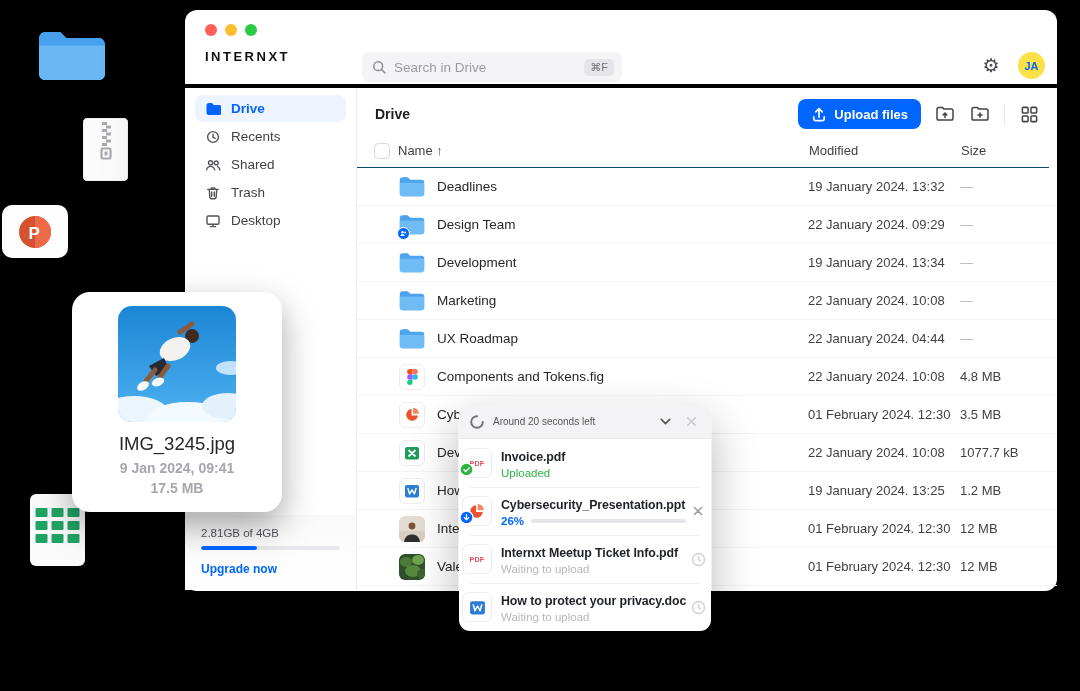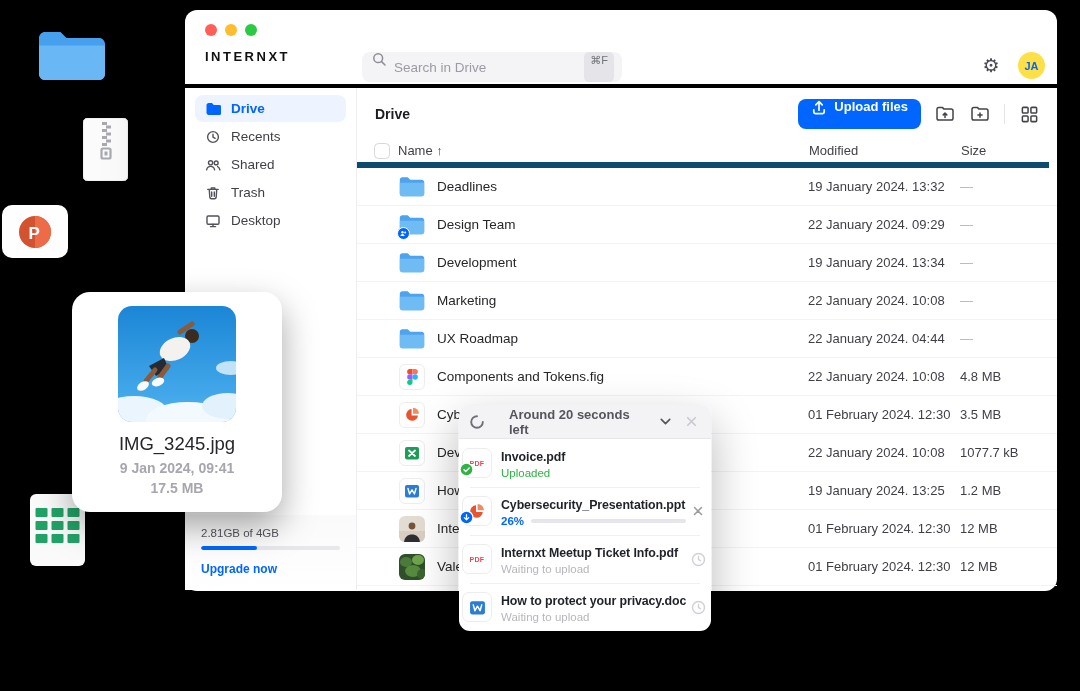--- a/index.html
+++ b/index.html
@@ -8,21 +8,21 @@
 
   
   #window { position:absolute; left:185px; top:10px; width:872px; height:581px; background:#fff;
             border-radius:12px; box-shadow:0 24px 70px rgba(0,0,0,.55); }
   .topbar { position:relative; height:78px; border-bottom:4px solid #000000; }
   .dots { position:absolute; left:20px; top:14px; display:flex; gap:8px; }
   .dot { width:12px; height:12px; border-radius:50%; }
   .dot.r { background:#FF5F57; } .dot.y { background:#FEBC2E; } .dot.g { background:#2ACB42; }
   .brand { position:absolute; left:20px; bottom:20px; font-size:13px; font-weight:bold; letter-spacing:2.5px; color:#111114; }
   .searchbar { position:absolute; left:177px; top:42px; width:260px; height:30px; background:#F4F4F6;
-               border-radius:8px; display:flex; padding:0 8px 0 10px; }
+               border-radius:8px; display:flex; align-items:center; padding:0 8px 0 10px; }
   .searchbar input { flex:1; border:none; outline:none; background:transparent; font-size:13.5px; color:#3F3F46;
                      font-family:"Liberation Sans",sans-serif; margin-left:8px; }
   .searchbar input::placeholder { color:#9B9BA3; }
   .kbd { background:#E4E4E9; color:#73737B; font-size:11px; border-radius:5px; padding:3px 6px; line-height:1; }
   .gear { position:absolute; right:55px; top:45px; width:22px; height:22px; font-size:19px; line-height:22px;
           color:#4A4A52; text-align:center; cursor:default; }
   .avatar { position:absolute; right:12px; top:42px; width:27px; height:27px; border-radius:50%;
             background:#fde047; color:#0066FF; font-size:11px; font-weight:bold;
             display:flex; align-items:center; justify-content:center; }
 
@@ -41,26 +41,26 @@
   .sbar { margin-top:7px; height:4px; border-radius:2px; background:#E8E8EC; overflow:hidden; }
   .sfill { height:100%; background:#0066FF; border-radius:2px; }
   .upgrade { margin-top:12px; font-size:12px; font-weight:bold; color:#0066FF; cursor:pointer; }
 
   
   .main { position:relative; flex:1; overflow:hidden; }
   .toolbar { position:absolute; top:0; left:0; right:0; height:52px; display:flex; align-items:center; padding:0 17px 0 18px; }
   .crumb { font-size:14px; font-weight:bold; color:#1C1C21; }
   .tspacer { flex:1; }
   .upload-btn { height:30px; background:#0066FF; color:#fff; border:none; border-radius:8px; font-size:13px;
-                font-weight:bold; font-family:"Liberation Sans",sans-serif; display:flex; align-items:flex-start;
+                font-weight:bold; font-family:"Liberation Sans",sans-serif; display:flex; align-items:center;
                 gap:7px; padding:0 13px; cursor:pointer; }
   .iconbtn { width:22px; height:22px; display:flex; align-items:center; justify-content:center; margin-left:13px; cursor:pointer; }
   .vdiv { width:1px; height:20px; background:#E3E3E8; margin-left:13px; }
 
-  .thead { position:absolute; top:52px; left:0; right:8px; height:28px; border-bottom:6px solid #0c4a6e;
+  .thead { position:absolute; top:52px; left:0; right:8px; height:28px; border-bottom:1px solid #0c4a6e;
            font-size:13px; color:#3F3F46; }
   .chk { position:absolute; left:17px; top:3px; width:16px; height:16px; border:1.5px solid #D7D7DC;
          border-radius:4.5px; background:#fff; }
   .h-name { position:absolute; left:41px; top:3px; }
   .h-mod  { position:absolute; left:452px; top:3px; }
   .h-size { position:absolute; left:604px; top:3px; }
 
   .rows { position:absolute; top:80px; left:0; right:0; bottom:0; }
   .row { height:38px; display:grid; grid-template-columns:26px 38px 371px 152px 1fr; align-items:center;
          padding-left:16px; border-bottom:1px solid #F3F3F6; }
@@ -73,21 +73,21 @@
             background:#0066FF; border:1.5px solid #fff; display:flex; align-items:center; justify-content:center; }
   .rname { font-size:13.5px; color:#27272A; white-space:nowrap; overflow:hidden; }
   .rmod, .rsize { font-size:13px; color:#3F3F46; white-space:nowrap; }
   .rsize.dash { color:#B4B4BC; }
 
   
   #upanel { position:absolute; left:458px; top:404px; width:254px; border-radius:12px; z-index:40;
             box-shadow:0 18px 45px rgba(0,0,0,.28); border:1px solid rgba(0,0,0,.05); }
   .uphead { height:34px; background:#F3F3F5; border-radius:11px 11px 0 0; display:flex; align-items:center;
             padding:0 10px; border-bottom:1px solid #E7E7EB; }
-  .upstatus { flex:1; margin-left:24px; font-size:13px; font-weight:bold; color:#55555D; }
+  .upstatus { flex:1; margin-left:8px; font-size:10px; font-weight:normal; color:#55555D; }
   .upbtn { width:20px; height:20px; display:flex; align-items:center; justify-content:center; margin-left:6px; cursor:pointer; }
   .uplist { background:#fff; border-radius:0 0 11px 11px; }
   .up-item { height:48px; display:flex; align-items:center; padding:0 3px; position:relative; }
   .up-item + .up-item::before { content:""; position:absolute; top:0; left:11px; right:11px; height:1px; background:#F0F0F3; }
   .tile { position:relative; width:30px; height:30px; border-radius:7px; background:#fff; border:1px solid #ECECEF;
           display:flex; align-items:center; justify-content:center; flex:none; }
   .pdfword { color:#E5484D; font-size:7px; font-weight:bold; letter-spacing:.3px; }
   .badge { position:absolute; left:-4px; bottom:-4px; }
   .uptext { flex:1; margin-left:9px; min-width:0; }
   .upname { font-size:12.4px; font-weight:bold; color:#1F2228; white-space:nowrap; overflow:hidden; letter-spacing:-.1px; }

